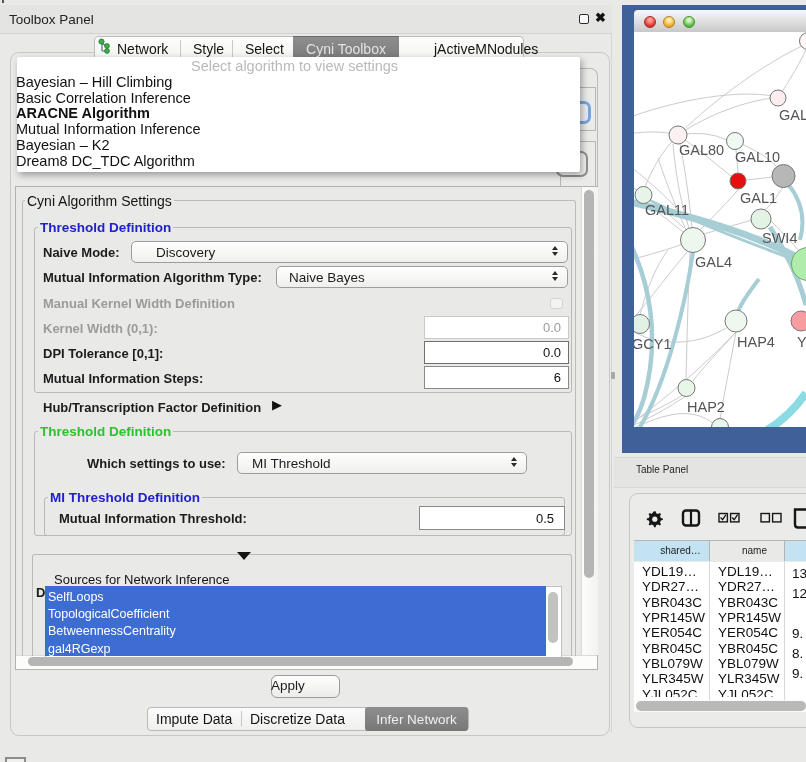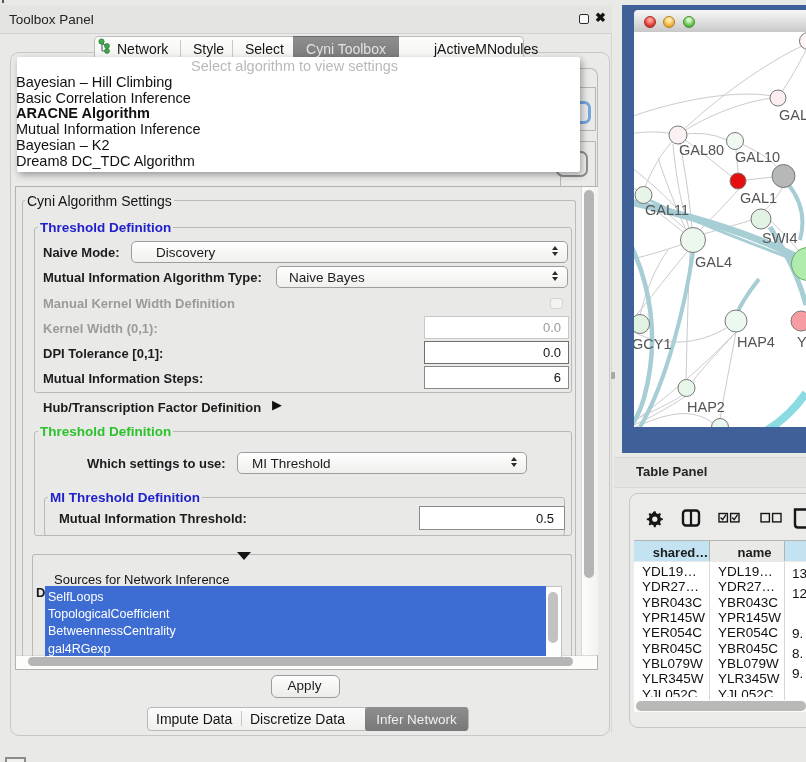--- a/index.html
+++ b/index.html
@@ -1,20 +1,20 @@
 <!DOCTYPE html>
 <html><head>
 <meta charset="utf-8">
 <style>
   html,body{margin:0;padding:0;}
   body{width:806px;height:762px;position:relative;overflow:hidden;
        font-family:"Liberation Sans", sans-serif;background:#e9e9e8;}
   .abs{position:absolute;}
   .b13{font-weight:bold;font-size:13px;color:#1c1c1c;}
-  .r13{font-size:13px;color:#1c1c1c;font-weight:bold;}
+  .r13{font-size:10px;color:#1c1c1c;}
   .field{position:absolute;background:#fff;}
   .fieldtxt{position:absolute;text-align:right;font-size:13px;}
   .tri-u{width:0;height:0;border-left:3.5px solid transparent;border-right:3.5px solid transparent;border-bottom:4.5px solid #2a2a2a;}
   .tri-d{width:0;height:0;border-left:3.5px solid transparent;border-right:3.5px solid transparent;border-top:4.5px solid #2a2a2a;}
 </style>
 </head>
 <body>
 
 <div class="abs" style="left:2px;top:0;width:2px;height:3px;background:#555;"></div>
 
@@ -123,21 +123,21 @@
 <div class="abs" style="left:45px;top:586px;width:515px;height:70px;background:#fff;border:1px solid #c2c2c0;border-bottom:none;"></div>
 <div class="abs" style="left:45px;top:586px;width:501px;height:70px;background:#3d6cd3;"></div>
 <div class="abs" style="left:48px;top:589px;font-size:12.5px;color:#fff;line-height:17.2px;">SelfLoops<br>TopologicalCoefficient<br>BetweennessCentrality<br>gal4RGexp</div>
 <div class="abs" style="left:548px;top:592px;width:10px;height:51px;background:#c2c2c2;border-radius:5px;"></div>
 
 <div class="abs" style="left:17px;top:57px;width:563px;height:115px;background:#fff;border-radius:2px;box-shadow:2px 3px 7px rgba(0,0,0,0.35);"></div>
 <div class="abs" style="left:191px;top:58px;font-size:14.5px;color:#b9b9b9;">Select algorithm to view settings</div>
 <div class="abs" style="left:16px;top:75px;font-size:14.5px;color:#111;line-height:15.7px;">Bayesian – Hill Climbing<br>Basic Correlation Inference<br><b>ARACNE Algorithm</b><br>Mutual Information Inference<br>Bayesian – K2<br>Dream8 DC_TDC Algorithm</div>
 
 <div class="abs" style="left:271px;top:675px;width:67px;height:21px;border:1px solid #9b9b99;border-radius:6px;background:linear-gradient(#fefefe,#ececea);"></div>
-<div class="abs" style="left:271px;top:678px;width:67px;text-align:center;font-size:13.5px;color:#1c1c1c;">Apply</div>
+<div class="abs" style="left:271px;top:678px;width:67px;text-align:left;font-size:13.5px;color:#1c1c1c;">Apply</div>
 
 <div class="abs" style="left:147px;top:707px;width:320px;height:22px;background:linear-gradient(#fbfbfb,#f0f0ee);border:1px solid #b9b9b7;border-radius:4px;"></div>
 <div class="abs" style="left:241px;top:711px;width:1px;height:15px;background:#c6c6c4;"></div>
 <div class="abs" style="left:365px;top:707px;width:103px;height:24px;background:linear-gradient(#8e8e8e,#787878);border-radius:3px;"></div>
 <div class="abs" style="left:156px;top:711px;font-size:14px;color:#141414;">Impute Data</div>
 <div class="abs" style="left:250px;top:711px;font-size:14px;color:#141414;">Discretize Data</div>
 <div class="abs" style="left:365px;top:712px;width:103px;text-align:center;font-size:13.5px;color:#efefef;">Infer Network</div>
 
 <div class="abs" style="left:5px;top:757px;width:17px;height:10px;border:2px solid #8c8c8a;background:#f0f0ee;"></div>
 

